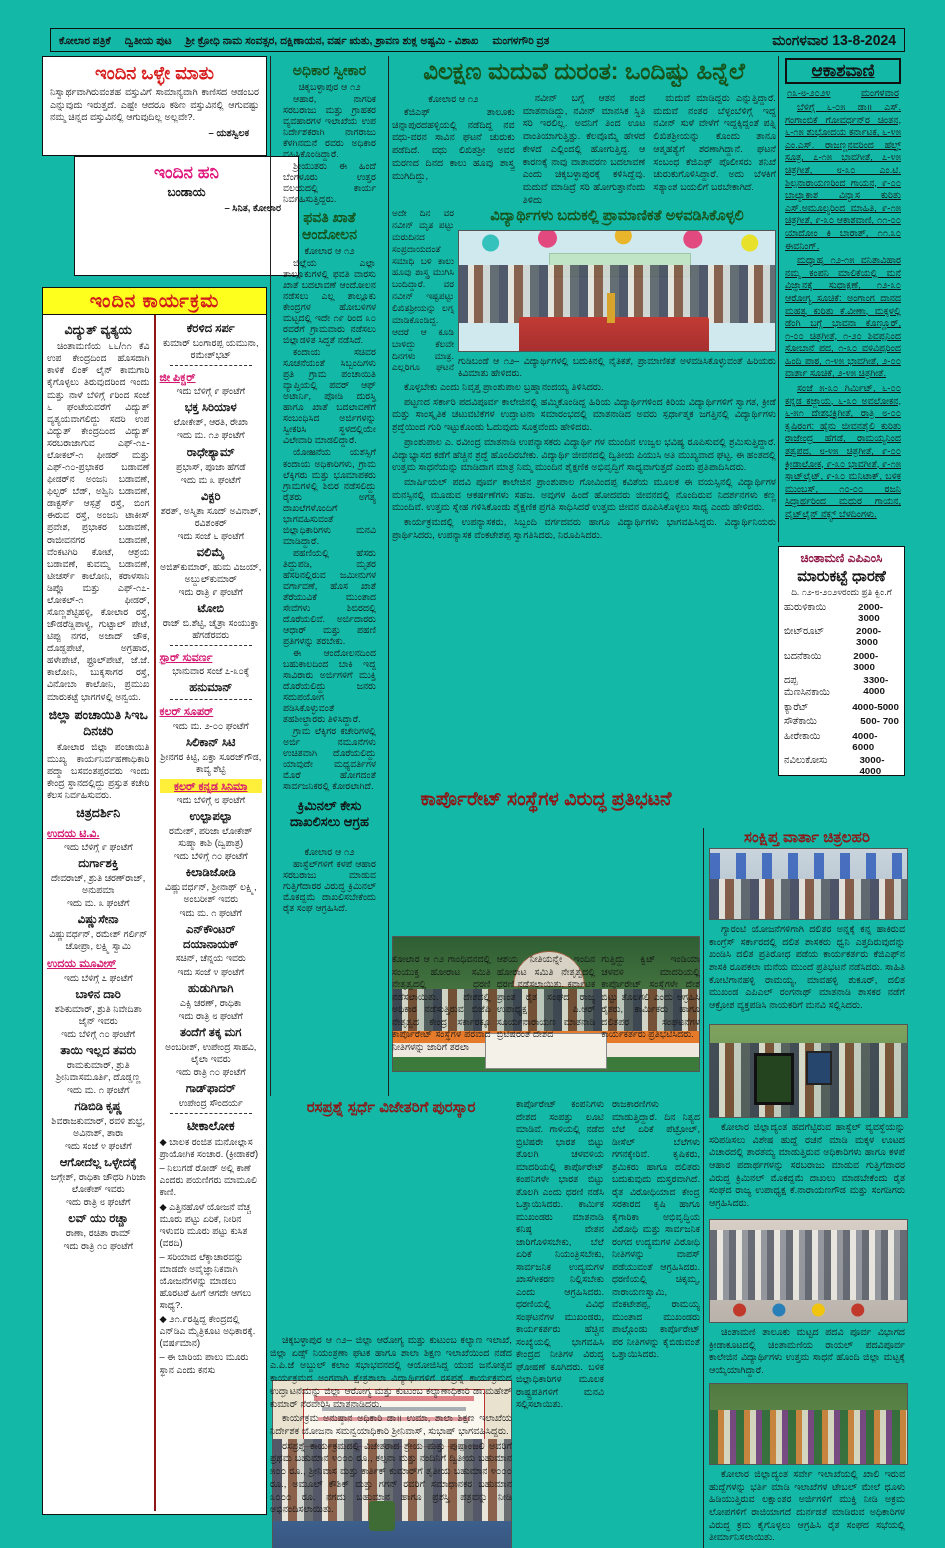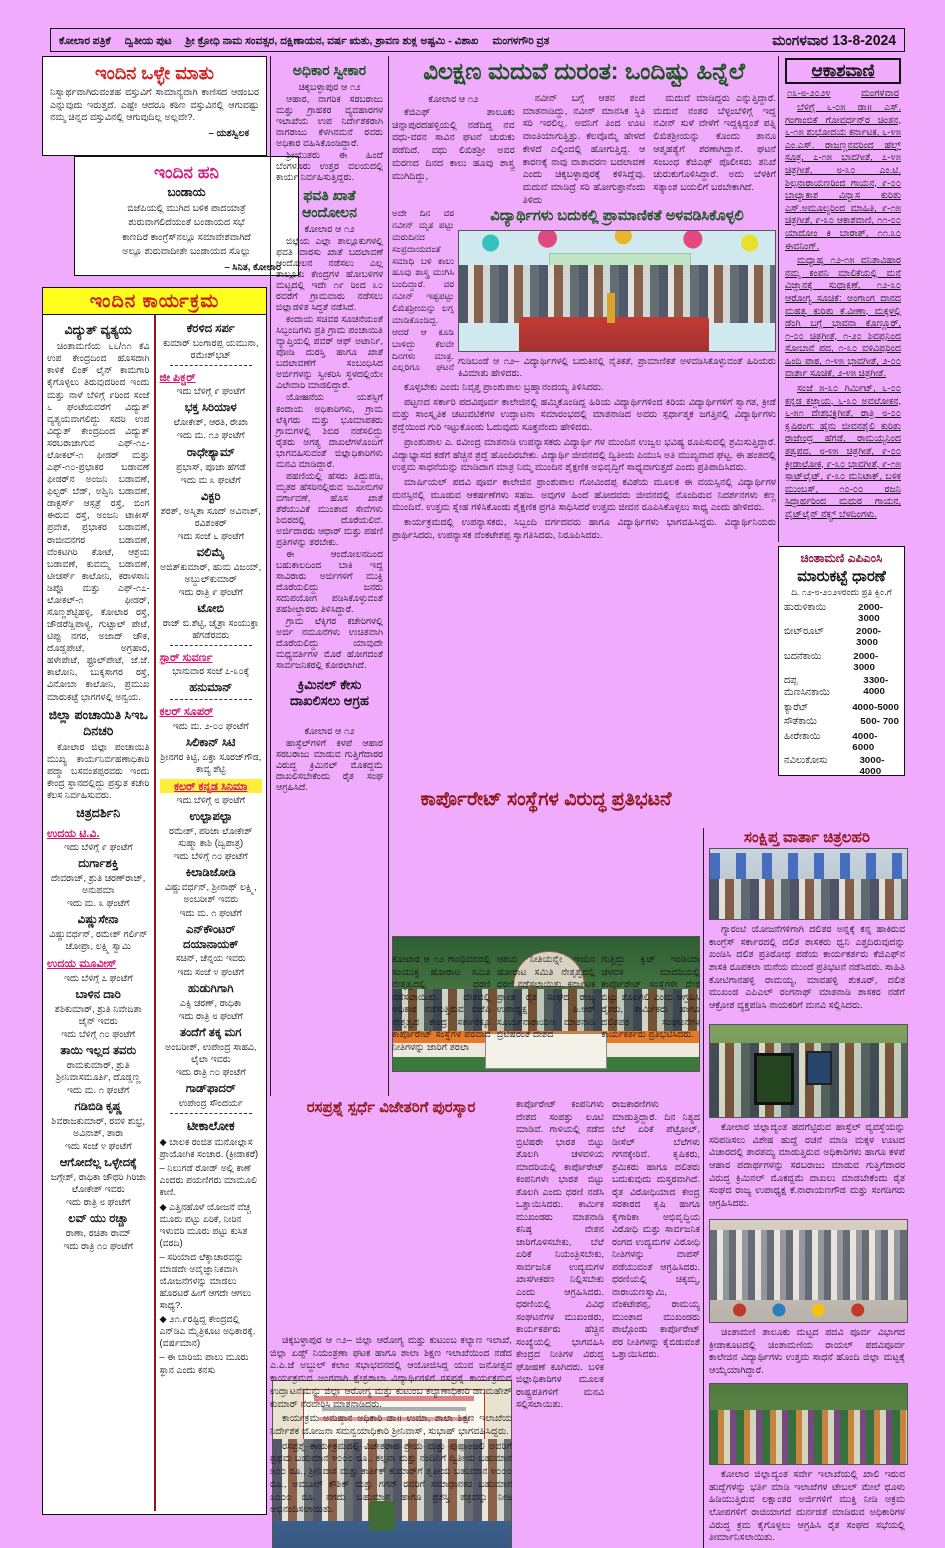--- a/index.html
+++ b/index.html
@@ -1,17 +1,17 @@
 <!DOCTYPE html>
 <html><head>
 <meta charset="utf-8">
 <style>
   html,body{margin:0;padding:0;background:#e8e8e4;}
   body{font-family:"Liberation Sans","DejaVu Sans",sans-serif;color:#141414;}
-  .page{position:relative;width:945px;height:1548px;margin:0 auto;background:#f0abfc;overflow:hidden;}
+  .page{position:relative;width:945px;height:1548px;margin:0 auto;background:#14b8a6;overflow:hidden;}
   .abs{position:absolute;box-sizing:border-box;}
   
   .masthead{border:1.5px solid #111;display:flex;align-items:center;padding:2px 8px;font-size:10.5px;font-weight:bold;gap:14px;}
   .masthead .sp{flex:1;}
   .masthead .mdate{font-size:14px;}
   
   .box{border:1.6px solid #111;background:#fff;}
   .tt-red{color:#d71d1d;font-weight:bold;font-size:18px;text-align:center;margin:4px 0 2px;}
   .tt-pink{color:#e0187e;font-weight:bold;font-size:17px;text-align:center;margin:4px 0 2px;}
   .small{font-size:9.5px;line-height:1.34;}
@@ -29,21 +29,21 @@
   .h{font-weight:bold;font-size:12.5px;text-align:center;margin:4px 0 2px;}
   .mt{font-weight:bold;font-size:11.5px;text-align:center;margin:3px 0 1px;}
   .ch{color:#d4156f;font-weight:bold;font-size:11px;text-decoration:underline;margin:4px 0 1px;}
   .chy{color:#d4156f;background:#ffef3a;font-weight:bold;font-size:11px;text-align:center;text-decoration:underline;margin:4px 0 1px;}
   .cast{text-align:center;font-size:9.3px;}
   .tm{text-align:center;font-size:9.3px;}
   .sep{border-top:1.5px dashed #333;margin:4px 10px;height:0;overflow:hidden;}
   .bl{font-size:9.3px;text-align:left;margin:2px 0;}
   .p{font-size:9.3px;text-align:justify;text-indent:10px;margin:1px 0;}
   
-  .col2{border-left:1.4px solid #222;border-right:1.4px solid #222;padding:2px 5px;overflow:hidden;}
+  .col2{border-left:1.4px solid #222;border-right:1.4px solid #222;padding:2px 12px;overflow:hidden;}
   .h2g{color:#15531d;font-weight:bold;font-size:14px;text-align:center;margin:4px 0 2px;}
   .h2b{color:#111;font-weight:bold;font-size:13px;text-align:center;margin:6px 0 16px;}
   .dl{text-align:center;font-size:9.5px;margin:1px 0;}
   
   .headline{color:#17531b;font-weight:bold;font-size:23px;text-align:center;white-space:nowrap;}
   .subhead{color:#17531b;font-weight:bold;font-size:14.5px;text-align:center;white-space:nowrap;}
   .cols3{display:flex;gap:8px;overflow:hidden;}
   .cols3>div{flex:1;overflow:hidden;}
   .bp{font-size:9.5px;line-height:1.34;text-align:justify;text-indent:12px;margin:0 0 2px;}
   .caption{font-size:9.3px;line-height:1.3;text-align:justify;}
@@ -93,27 +93,20 @@
 
   <div class="abs box" style="left:42px;top:56px;width:225px;height:100px;padding:2px 7px;overflow:hidden;">
     <div class="tt-red">ಇಂದಿನ ಒಳ್ಳೇ ಮಾತು</div>
     <div class="small jt">ನಿಸ್ವಾರ್ಥವಾಗಿರುವಂತಹ ವಸ್ತುವಿಗೆ ಸಾಮಾನ್ಯವಾಗಿ ಕಾಣಿಸದ ಆಡಂಬರ ಎನ್ನುವುದು ಇರುತ್ತದೆ. ಎಷ್ಟೇ ಆದರೂ ಕಠಿಣ ವಸ್ತುವಿನಲ್ಲಿ ಆಗುವಷ್ಟು ನಮ್ಮ ಚಿನ್ನದ ವಸ್ತುವಿನಲ್ಲಿ ಆಗುವುದಿಲ್ಲ ಅಲ್ಲವೇ?.</div>
     <div class="byline">– ಯಶಸ್ವಿಲಕ</div>
   </div>
 
   <div class="abs box" style="left:42px;top:156px;width:225px;height:120px;padding:2px 7px;overflow:hidden;margin-left:32px;">
     <div class="tt-pink">ಇಂದಿನ ಹನಿ</div>
     <div class="subt">ಬಂಡಾಯ</div>
-    <div class="centerlines">
-
-    <div>ಬಿಜೆಪಿಯಲ್ಲಿ ಮುಗಿದ ಬಳಿಕ ಪಾದಯಾತ್ರೆ</div>
-        <div>ಶುರುವಾಗಲಿದೆಯಂತೆ ಬಂಡಾಯದ ಸಭೆ</div>
-        <div>ಕಾಣದಿರೆ ಕಾಂಗ್ರೆಸ್‌ನಲ್ಲೂ ಸಮಾವೇಶವಾಗಿದೆ</div>
-        <div>ಅಲ್ಲೂ ಶುರುವಾದೀತೇ ಬಂಡಾಯದ ಸೊಲ್ಲು</div>
-      </div>
     <div class="byline">– ಸಿನಿತ, ಕೋಲಾರ</div>
   </div>
 
   <div class="abs box" style="left:42px;top:287px;width:225px;height:1228px;">
     <div class="banner">
       <span>ಇಂದಿನ ಕಾರ್ಯಕ್ರಮ</span>
     </div>
     <div class="progwrap">
       <div class="progcol first">
 

